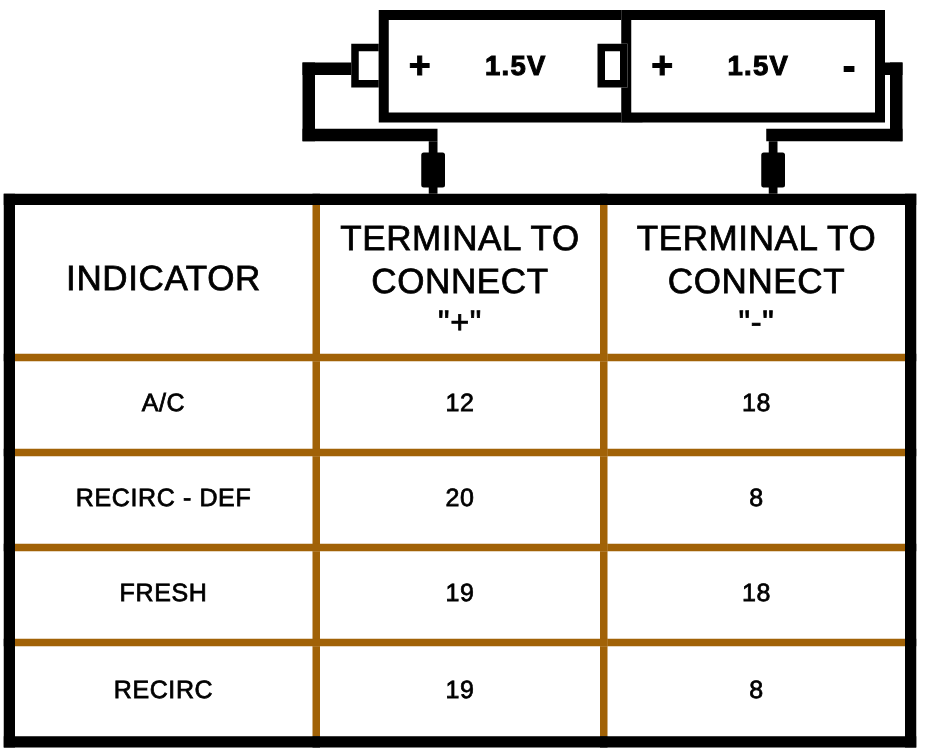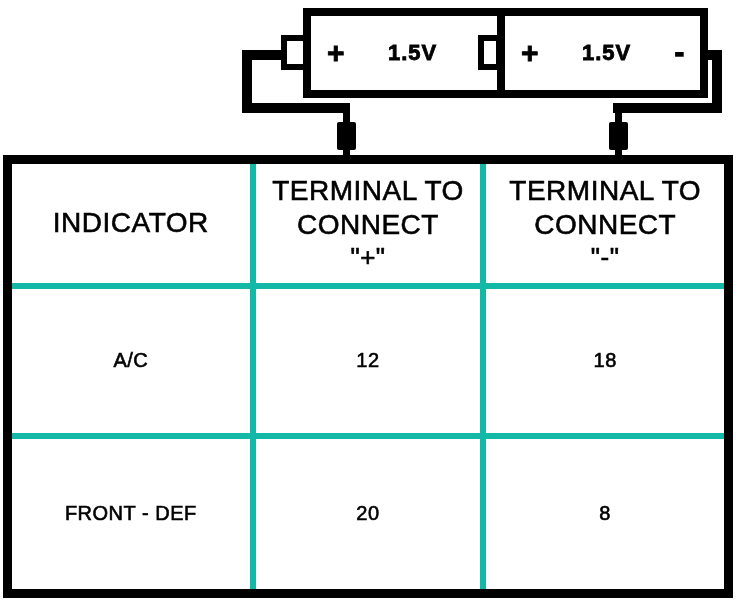--- a/index.html
+++ b/index.html
@@ -88,21 +88,21 @@
     left: 3px;
     top: 155px;
     width: 730px;
     height: 443px;
     border-collapse: collapse;
     table-layout: fixed;
     background: #fff;
     z-index: 4;
   }
   table.conn th, table.conn td {
-    border: 6px solid #14b8a6;
+    border: 6px solid #a16207;
     text-align: center;
     vertical-align: middle;
     padding: 0;
     -webkit-text-stroke: 0.6px #000;
   }
   table.conn { border: 9px solid #000; }
   tr.hdr { height: 126px; }
   tr.hdr th {
     font-weight: normal;
     font-size: 28px;
@@ -173,19 +173,29 @@
         <div>CONNECT</div>
         <div class="hdr-line3">"-"</div>
       </th>
     </tr>
     <tr>
       <td class="cell">A/C</td>
       <td class="cell">12</td>
       <td class="cell">18</td>
     </tr>
     <tr>
-      <td class="cell">FRONT - DEF</td>
+      <td class="cell">RECIRC - DEF</td>
       <td class="cell">20</td>
+      <td class="cell">8</td>
+    </tr>
+    <tr>
+      <td class="cell">FRESH</td>
+      <td class="cell">19</td>
+      <td class="cell">18</td>
+    </tr>
+    <tr>
+      <td class="cell">RECIRC</td>
+      <td class="cell">19</td>
       <td class="cell">8</td>
     </tr>
   </tbody>
     </table>
 </div>
 
 </body></html>

